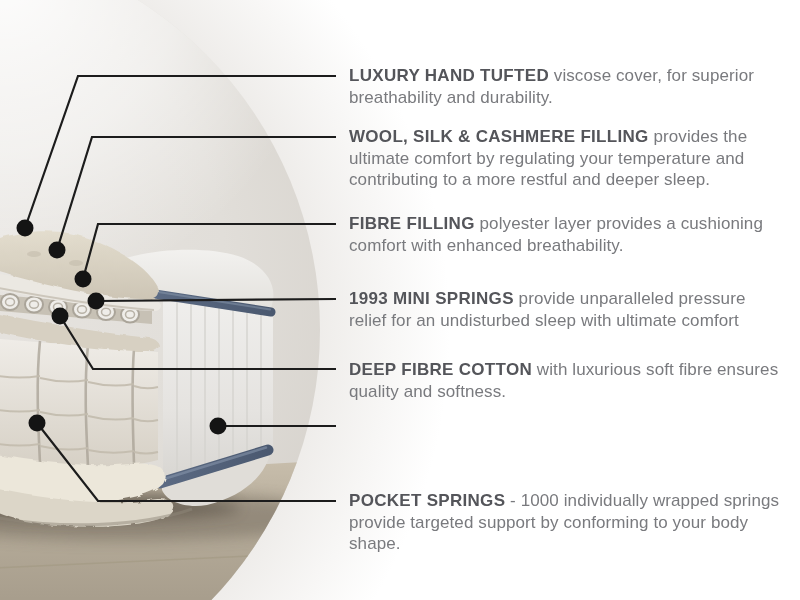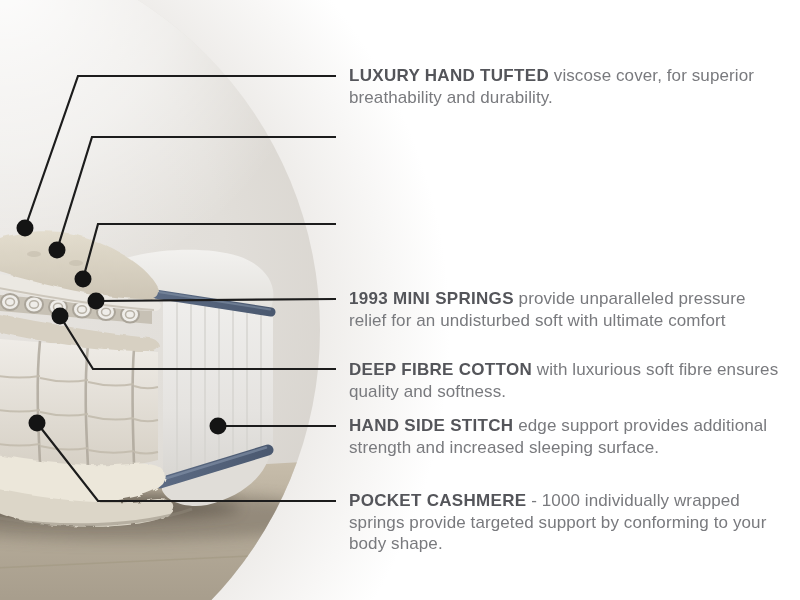--- a/index.html
+++ b/index.html
@@ -181,29 +181,33 @@
       <circle cx="60" cy="316" r="8.5"></circle>
       <circle cx="218" cy="426" r="8.5"></circle>
       <circle cx="37" cy="423" r="8.5"></circle>
     </g>
   </svg>
 
   <div class="feature f1">
     <span class="fh">LUXURY HAND TUFTED</span>
     <span class="fb">viscose cover, for superior breathability and durability.</span>
   </div>
+  <div class="feature f2">
+    <span class="fh">WOOL, SILK &amp; CASHMERE FILLING</span>
+    <span class="fb">provides the ultimate comfort by regulating your temperature and contributing to a more restful and deeper sleep.</span>
+  </div>
+  <div class="feature f3">
+    <span class="fh">FIBRE FILLING</span>
+    <span class="fb">polyester layer provides a cushioning comfort with enhanced breathability.</span>
+  </div>
   <div class="feature f4">
     <span class="fh">1993 MINI SPRINGS</span>
-    <span class="fb">provide unparalleled pressure relief for an undisturbed soft with ultimate comfort</span>
+    <span class="fb">provide unparalleled pressure relief for an undisturbed sleep with ultimate comfort</span>
   </div>
   <div class="feature f5">
     <span class="fh">DEEP FIBRE COTTON</span>
     <span class="fb">with luxurious soft fibre ensures quality and softness.</span>
   </div>
-  <div class="feature f6">
-    <span class="fh">HAND SIDE STITCH</span>
-    <span class="fb">edge support provides additional strength and increased sleeping surface.</span>
-  </div>
   <div class="feature f7">
-    <span class="fh">POCKET CASHMERE</span>
+    <span class="fh">POCKET SPRINGS</span>
     <span class="fb">- 1000 individually wrapped springs provide targeted support by conforming to your body shape.</span>
   </div>
 </div>
 
 </body></html>

